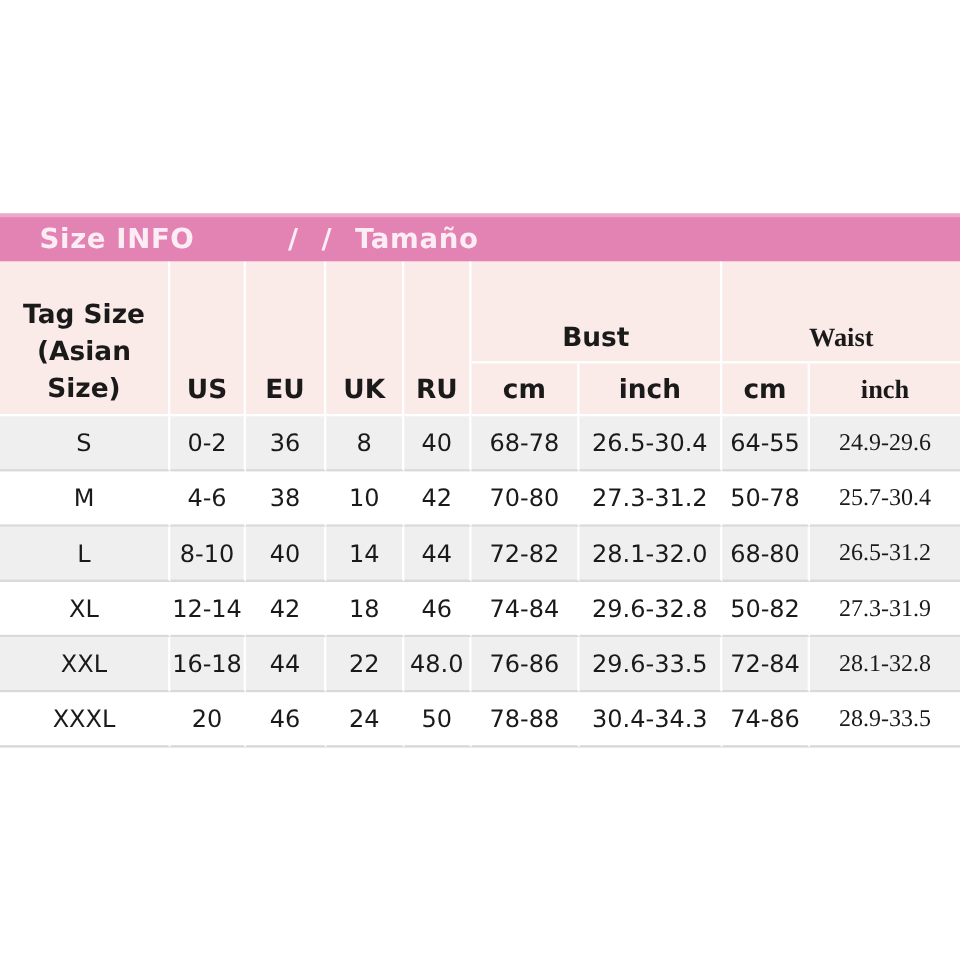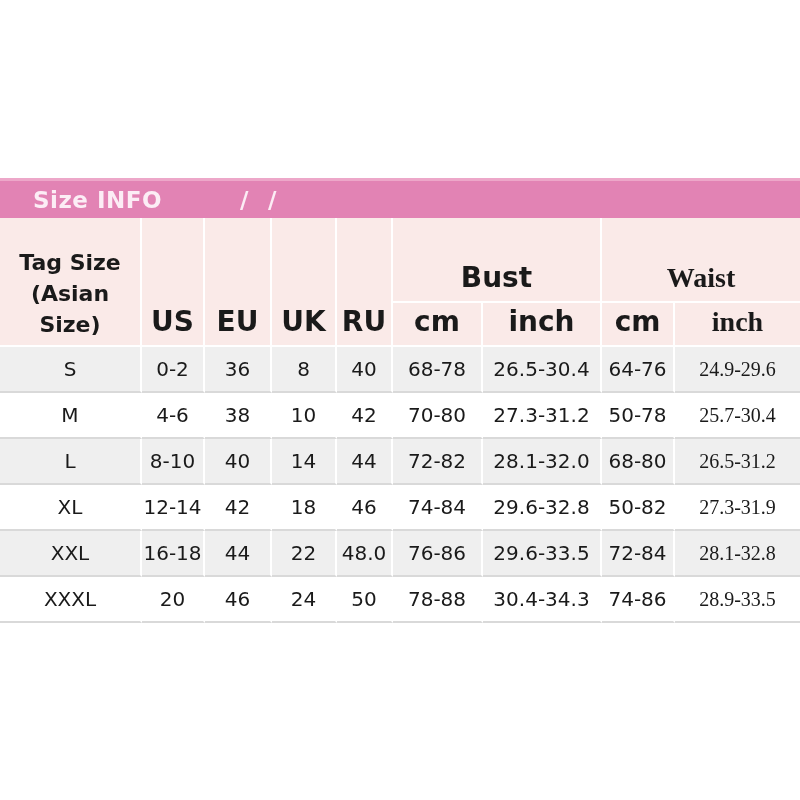--- a/index.html
+++ b/index.html
@@ -52,21 +52,21 @@
     text-align: center;
     border-right: 2px solid #ffffff;
     overflow: hidden;
     white-space: nowrap;
   }
   .size-table th {
     background: #faeae8;
     border-bottom: 2px solid #ffffff;
     vertical-align: bottom;
     padding-bottom: 7px;
-    font-size: 28px;
+    font-size: 22px;
     font-weight: bold;
   }
   .size-table th.tag-head {
     font-size: 22px;
     line-height: 31px;
     padding-bottom: 5px;
   }
   .size-table td {
     border-bottom: 2px solid #d9d9d9;
     vertical-align: middle;
@@ -83,20 +83,21 @@
 </head>
 <body>
 
 <div class="canvas">
 
   <div class="title-bar">
     <span class="title-en">Size INFO</span>
     <span class="title-group">
       <span>/</span>
       <span>/</span>
+      <span>Tamaño</span>
     </span>
   </div>
 
   <table class="size-table">
     <colgroup>
       <col style="width:142px">
         <col style="width:63px">
         <col style="width:67px">
       <col style="width:65px">
         <col style="width:56px">
@@ -127,21 +128,21 @@
     </tr>
 
     <tr class="data-row row-odd">
       <td>S</td>
       <td>0-2</td>
       <td>36</td>
       <td>8</td>
       <td>40</td>
       <td>68-78</td>
       <td>26.5-30.4</td>
-      <td>64-76</td>
+      <td>64-55</td>
       <td>24.9-29.6</td>
     </tr>
     <tr class="data-row row-even">
       <td>M</td>
       <td>4-6</td>
       <td>38</td>
       <td>10</td>
       <td>42</td>
       <td>70-80</td>
       <td>27.3-31.2</td>

